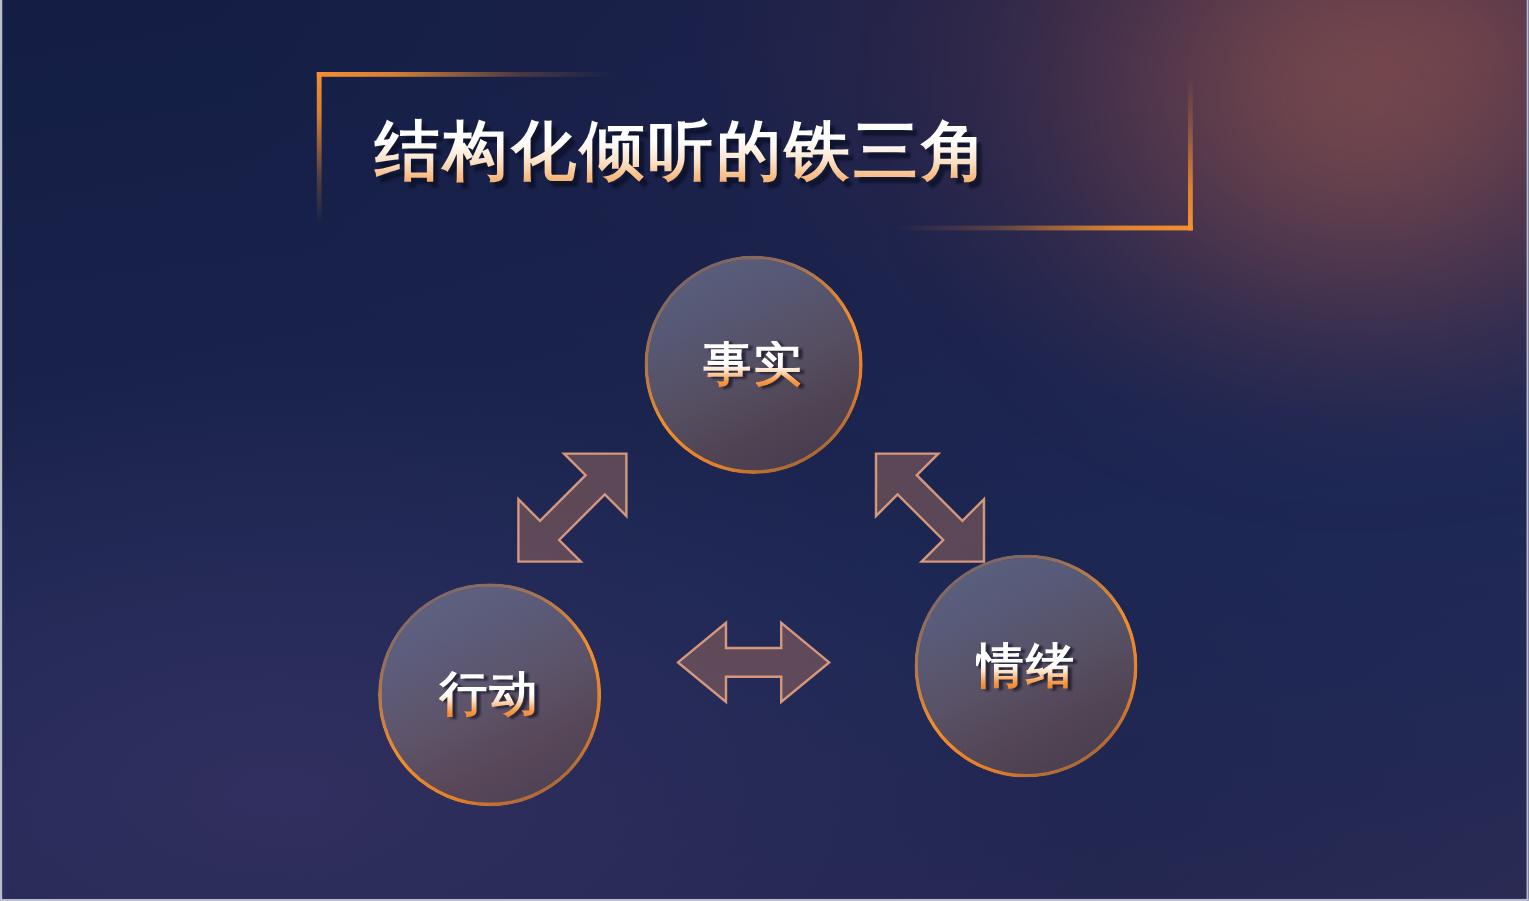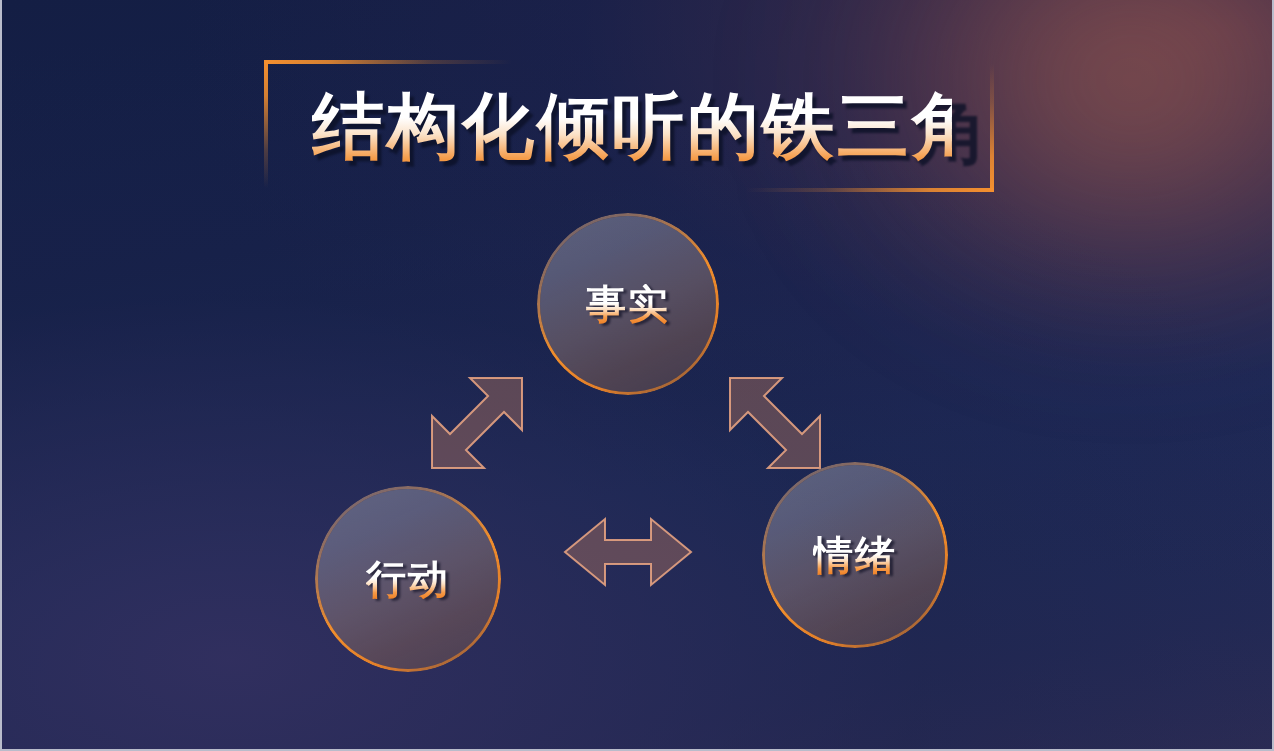--- a/index.html
+++ b/index.html
@@ -91,21 +91,21 @@
     right: 0; bottom: 0; height: 4px; width: 248px;
     background: linear-gradient(270deg, #f5902f 0%, rgba(245,144,47,0.85) 26%, rgba(245,144,47,0.22) 68%, rgba(245,144,47,0) 100%);
   }
 
   .title-shadow,
   .title-text {
     position: absolute;
     left: 48px;
     top: 14px;
     width: 640px;
-    font-size: 72px;
+    font-size: 54px;
     font-weight: 700;
     letter-spacing: 3px;
     line-height: 104px;
     white-space: nowrap;
   }
   .title-shadow {
     left: 52px;
     top: 19px;
     color: #0b1026;
     opacity: .78;

